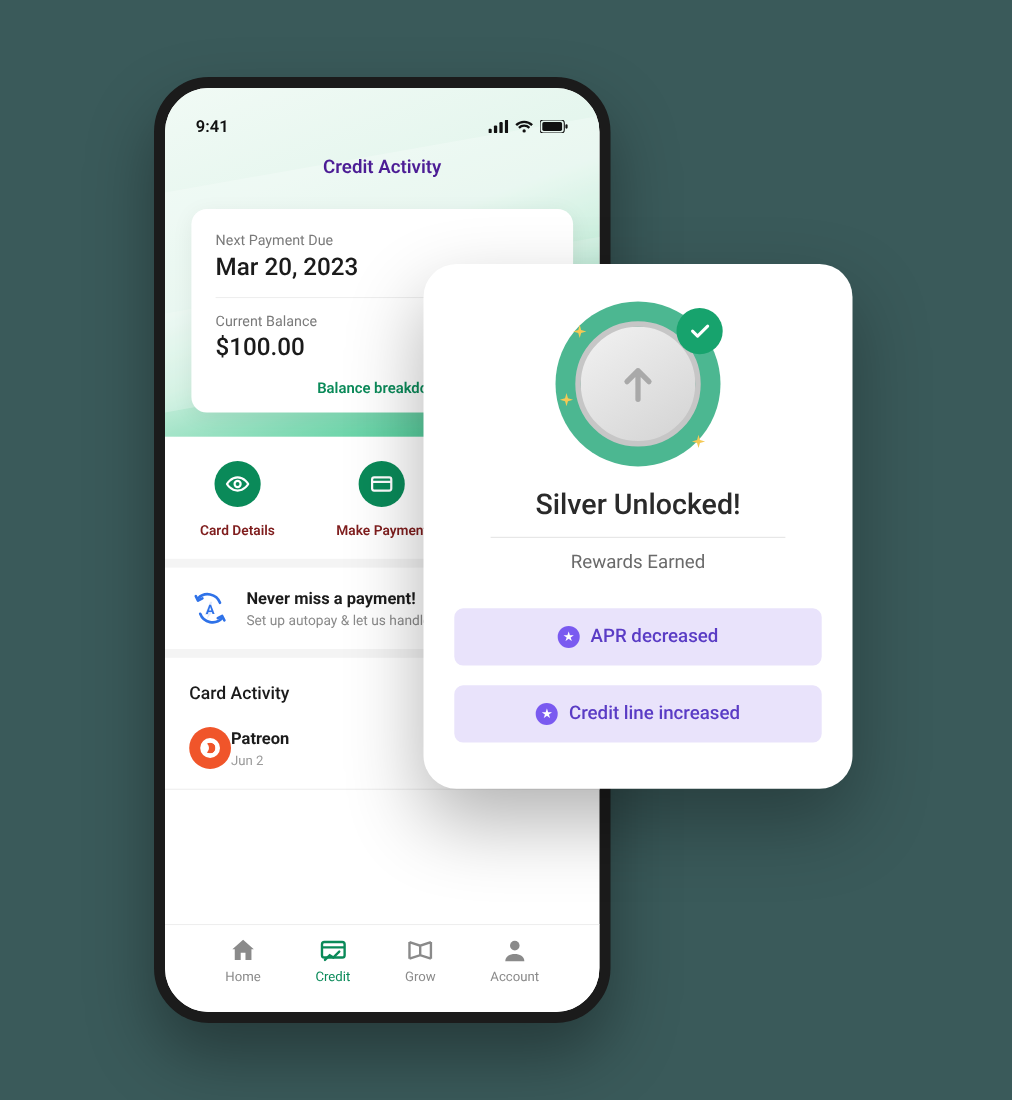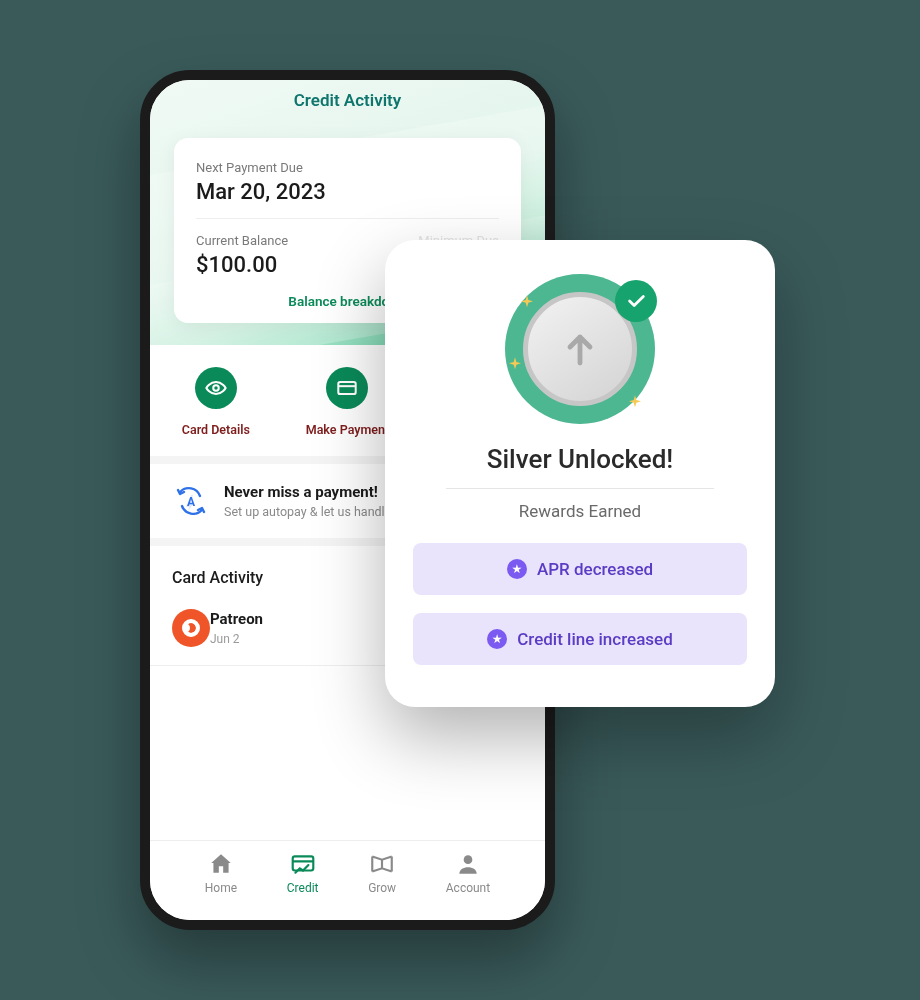--- a/index.html
+++ b/index.html
@@ -28,21 +28,21 @@
     background:
       linear-gradient(160deg, #f1faf5 0%, #e2f5ec 34%, #bdebd5 46%, #35c58a 66%, #1fb97c 100%);
     z-index:1;
   }
   .hero::before, .hero::after{
     content:""; position:absolute; left:-10%; right:-10%; height:200px; background:rgba(255,255,255,.25);
     transform:skewY(-10deg);
   }
   .hero::before{ top:60px; }
   .hero::after{ top:170px; background:rgba(255,255,255,.18);}
-  .page-title { position:relative; z-index:2; text-align:center; font-size:17px; font-weight:600; color:#0f766e; padding-top:10px; }
+  .page-title { position:relative; z-index:2; text-align:center; font-size:17px; font-weight:600; color:#4c1d95; padding-top:10px; }
 
   
   .summary {
     position:relative; z-index:2;
     margin:28px 24px 0;
     background:#fff; border-radius:14px;
     padding:22px 22px 14px;
     box-shadow:0 4px 20px rgba(0,0,0,.06);
   }
   .summary .row{ display:flex; justify-content:space-between; }
@@ -95,31 +95,56 @@
   .medal-wrap{ position:relative; width:150px;height:150px;margin:0 auto 20px;}
   .medal-bg{ width:150px;height:150px;border-radius:50%;background:#4cb791;display:flex;align-items:center;justify-content:center;}
   .medal{ width:114px;height:114px;border-radius:50%;background:linear-gradient(145deg,#f2f2f2,#d3d3d3);border:5px solid #c6c6c6;display:flex;align-items:center;justify-content:center;}
   .medal svg{width:48px;height:48px;color:#a9a9a9;}
   .check{ position:absolute; right:-2px; top:6px; width:42px;height:42px;border-radius:50%;background:#17a36d;display:flex;align-items:center;justify-content:center;color:#fff;}
   .sparkle{position:absolute;color:#f4c955;}
   .sparkle svg{width:16px;height:16px;display:block;}
   .sp1{left:14px;top:20px;} .sp2{left:2px;top:82px;} .sp3{right:12px;bottom:14px;}
   .popup h2{ font-size:26px; font-weight:500; color:#2a2a2a; text-align:center;}
   .popup .hr{ width:80%; border-top:1px solid #e5e5e5; margin:14px auto 12px;}
-  .popup .sub{ text-align:center; font-size:17px; color:#6a6a6a; margin-bottom:22px;}
+  .popup .sub{ text-align:center; font-size:17px; color:#6a6a6a; margin-bottom:32px;}
   .pill{ background:#e9e3fb; border-radius:8px; padding:16px; text-align:center; color:#5a3cc5; font-size:17px; font-weight:500; display:flex; align-items:center; justify-content:center; gap:10px; margin-bottom:18px;}
   .pill:last-child{margin-bottom:0;}
   .star{ width:20px;height:20px;border-radius:50%;background:#7a5af0;display:inline-flex;align-items:center;justify-content:center;color:#fff;font-size:12px;}
 </style>
 </head>
 <body>
 
 <div class="phone">
   <div class="hero"></div>
 
+  <div class="statusbar">
+    <span>9:41</span>
+    <div class="status-right">
+      <span>
+        <svg width="18" height="12" viewBox="0 0 18 12">
+            <rect x="0" y="8" width="3" height="4" rx="1" fill="#111"></rect>
+            <rect x="5" y="5" width="3" height="7" rx="1" fill="#111"></rect>
+            <rect x="10" y="2" width="3" height="10" rx="1" fill="#111"></rect>
+            <rect x="15" y="0" width="3" height="12" rx="1" fill="#111"></rect>
+          </svg>
+      </span>
+      <span>
+        <svg width="17" height="12" viewBox="0 0 17 12">
+            <path d="M8.5 11.5a1.5 1.5 0 100-3 1.5 1.5 0 000 3zM3 6.5a7.8 7.8 0 0111 0l-1.5 1.5a5.6 5.6 0 00-8 0L3 6.5zM.5 4a11.3 11.3 0 0116 0L15 5.5a9.2 9.2 0 00-13 0L.5 4z" fill="#111"></path>
+          </svg>
+      </span>
+      <span>
+        <svg width="26" height="12" viewBox="0 0 26 12">
+            <rect x="0" y="0" width="22" height="12" rx="3" fill="none" stroke="#111" stroke-width="1"></rect>
+            <rect x="2" y="2" width="18" height="8" rx="1.5" fill="#111"></rect>
+            <rect x="23" y="4" width="2" height="4" rx="1" fill="#111"></rect>
+          </svg>
+      </span>
+    </div>
+  </div>
 
   <div class="page-title">Credit Activity</div>
 
   <div class="summary">
     <div class="row">
       <div>
         <div class="lbl">Next Payment Due</div>
         <div class="val">Mar 20, 2023</div>
       </div>
     </div>

